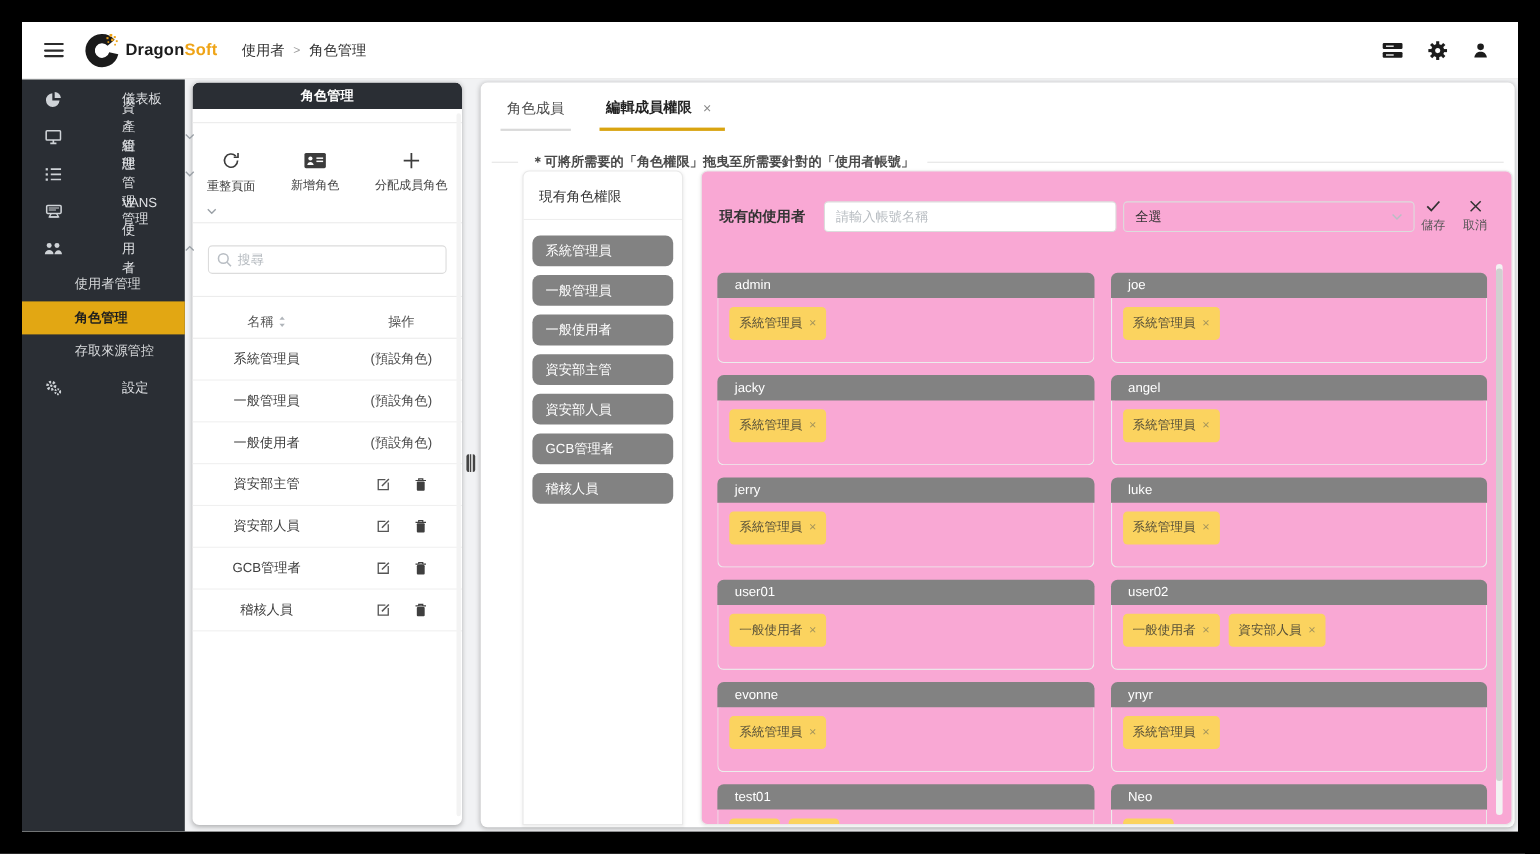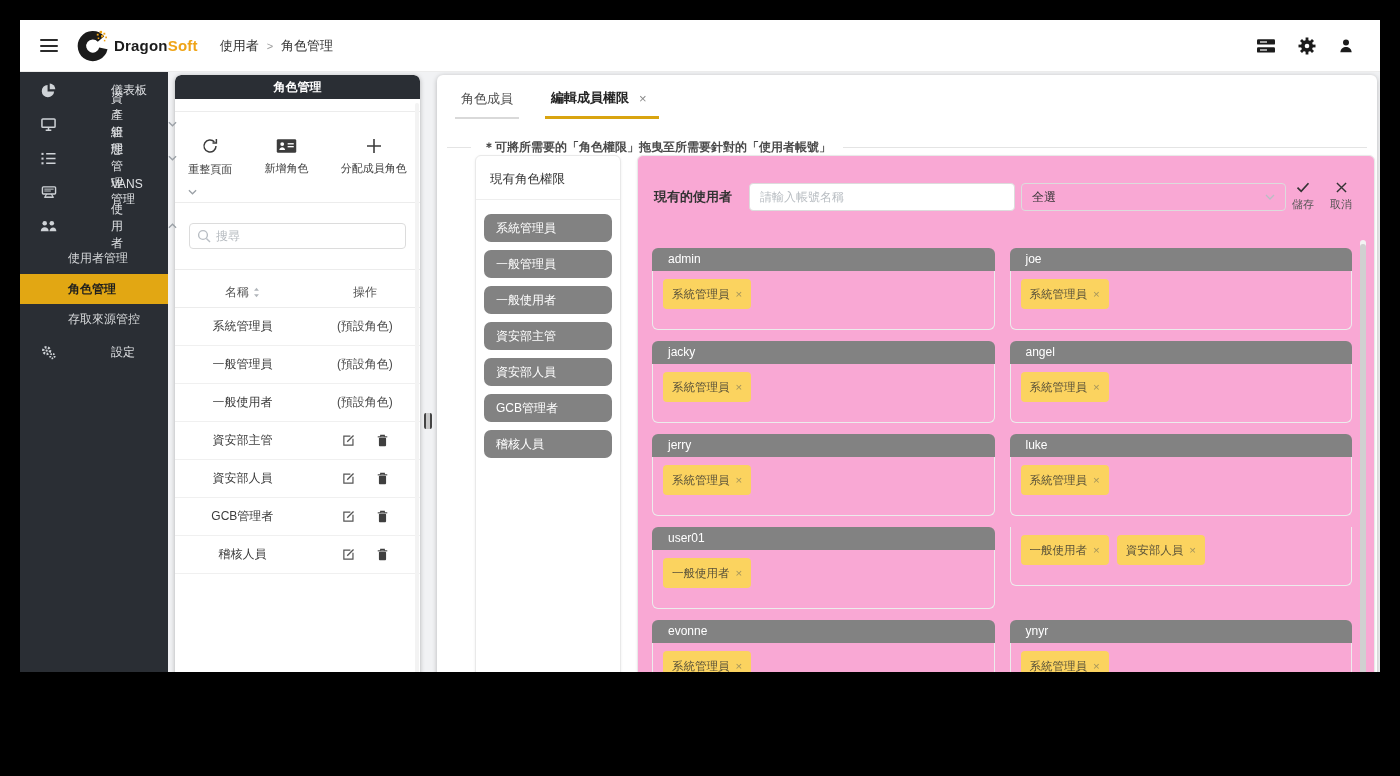--- a/index.html
+++ b/index.html
@@ -1,17 +1,17 @@
 <!DOCTYPE html>
 <html><head>
 <meta charset="utf-8">
 <style>
   * { margin:0; padding:0; box-sizing:border-box; }
   html,body { width:1400px; height:776px; background:#000; font-family:"Liberation Sans", sans-serif; }
-  .app { position:absolute; left:20px; top:20px; width:1360px; height:652px; background:#f1f2f4; overflow:hidden; }
+  .app { position:absolute; left:20px; top:20px; width:1360px; height:736px; background:#f1f2f4; overflow:hidden; }
 
   
   .topbar { position:absolute; left:0; top:0; width:1360px; height:52px; background:#fff; border-bottom:1px solid #ececec; display:flex; align-items:center; z-index:5; }
   .hamburger { margin-left:20px; width:18px; height:13px; display:flex; flex-direction:column; justify-content:space-between; cursor:pointer; }
   .hamburger span { display:block; height:2px; background:#2b2b2b; border-radius:1px; }
   .logo { display:flex; align-items:center; margin-left:18px; }
   .brand { font-size:15px; font-weight:bold; letter-spacing:.2px; margin-left:4px; }
   .brand .b1 { color:#1b1b1b; } .brand .b2 { color:#efa417; }
   .crumbs { margin-left:22px; font-size:13px; color:#333; display:flex; align-items:center; gap:8px; }
   .crumb-sep { color:#9a9a9a; font-size:11px; }
@@ -489,20 +489,21 @@
               <span class="rtag"><span>系統管理員</span><span class="tx">×</span></span>
             </div>
           </div>
           <div class="ucard">
             <div class="ucard-head">user01</div>
             <div class="ucard-body">
               <span class="rtag"><span>一般使用者</span><span class="tx">×</span></span>
             </div>
           </div>
           <div class="ucard">
+            <div class="ucard-head">user02</div>
             <div class="ucard-body">
               <span class="rtag"><span>一般使用者</span><span class="tx">×</span></span>
               <span class="rtag"><span>資安部人員</span><span class="tx">×</span></span>
             </div>
           </div>
           <div class="ucard">
             <div class="ucard-head">evonne</div>
             <div class="ucard-body">
               <span class="rtag"><span>系統管理員</span><span class="tx">×</span></span>
             </div>

